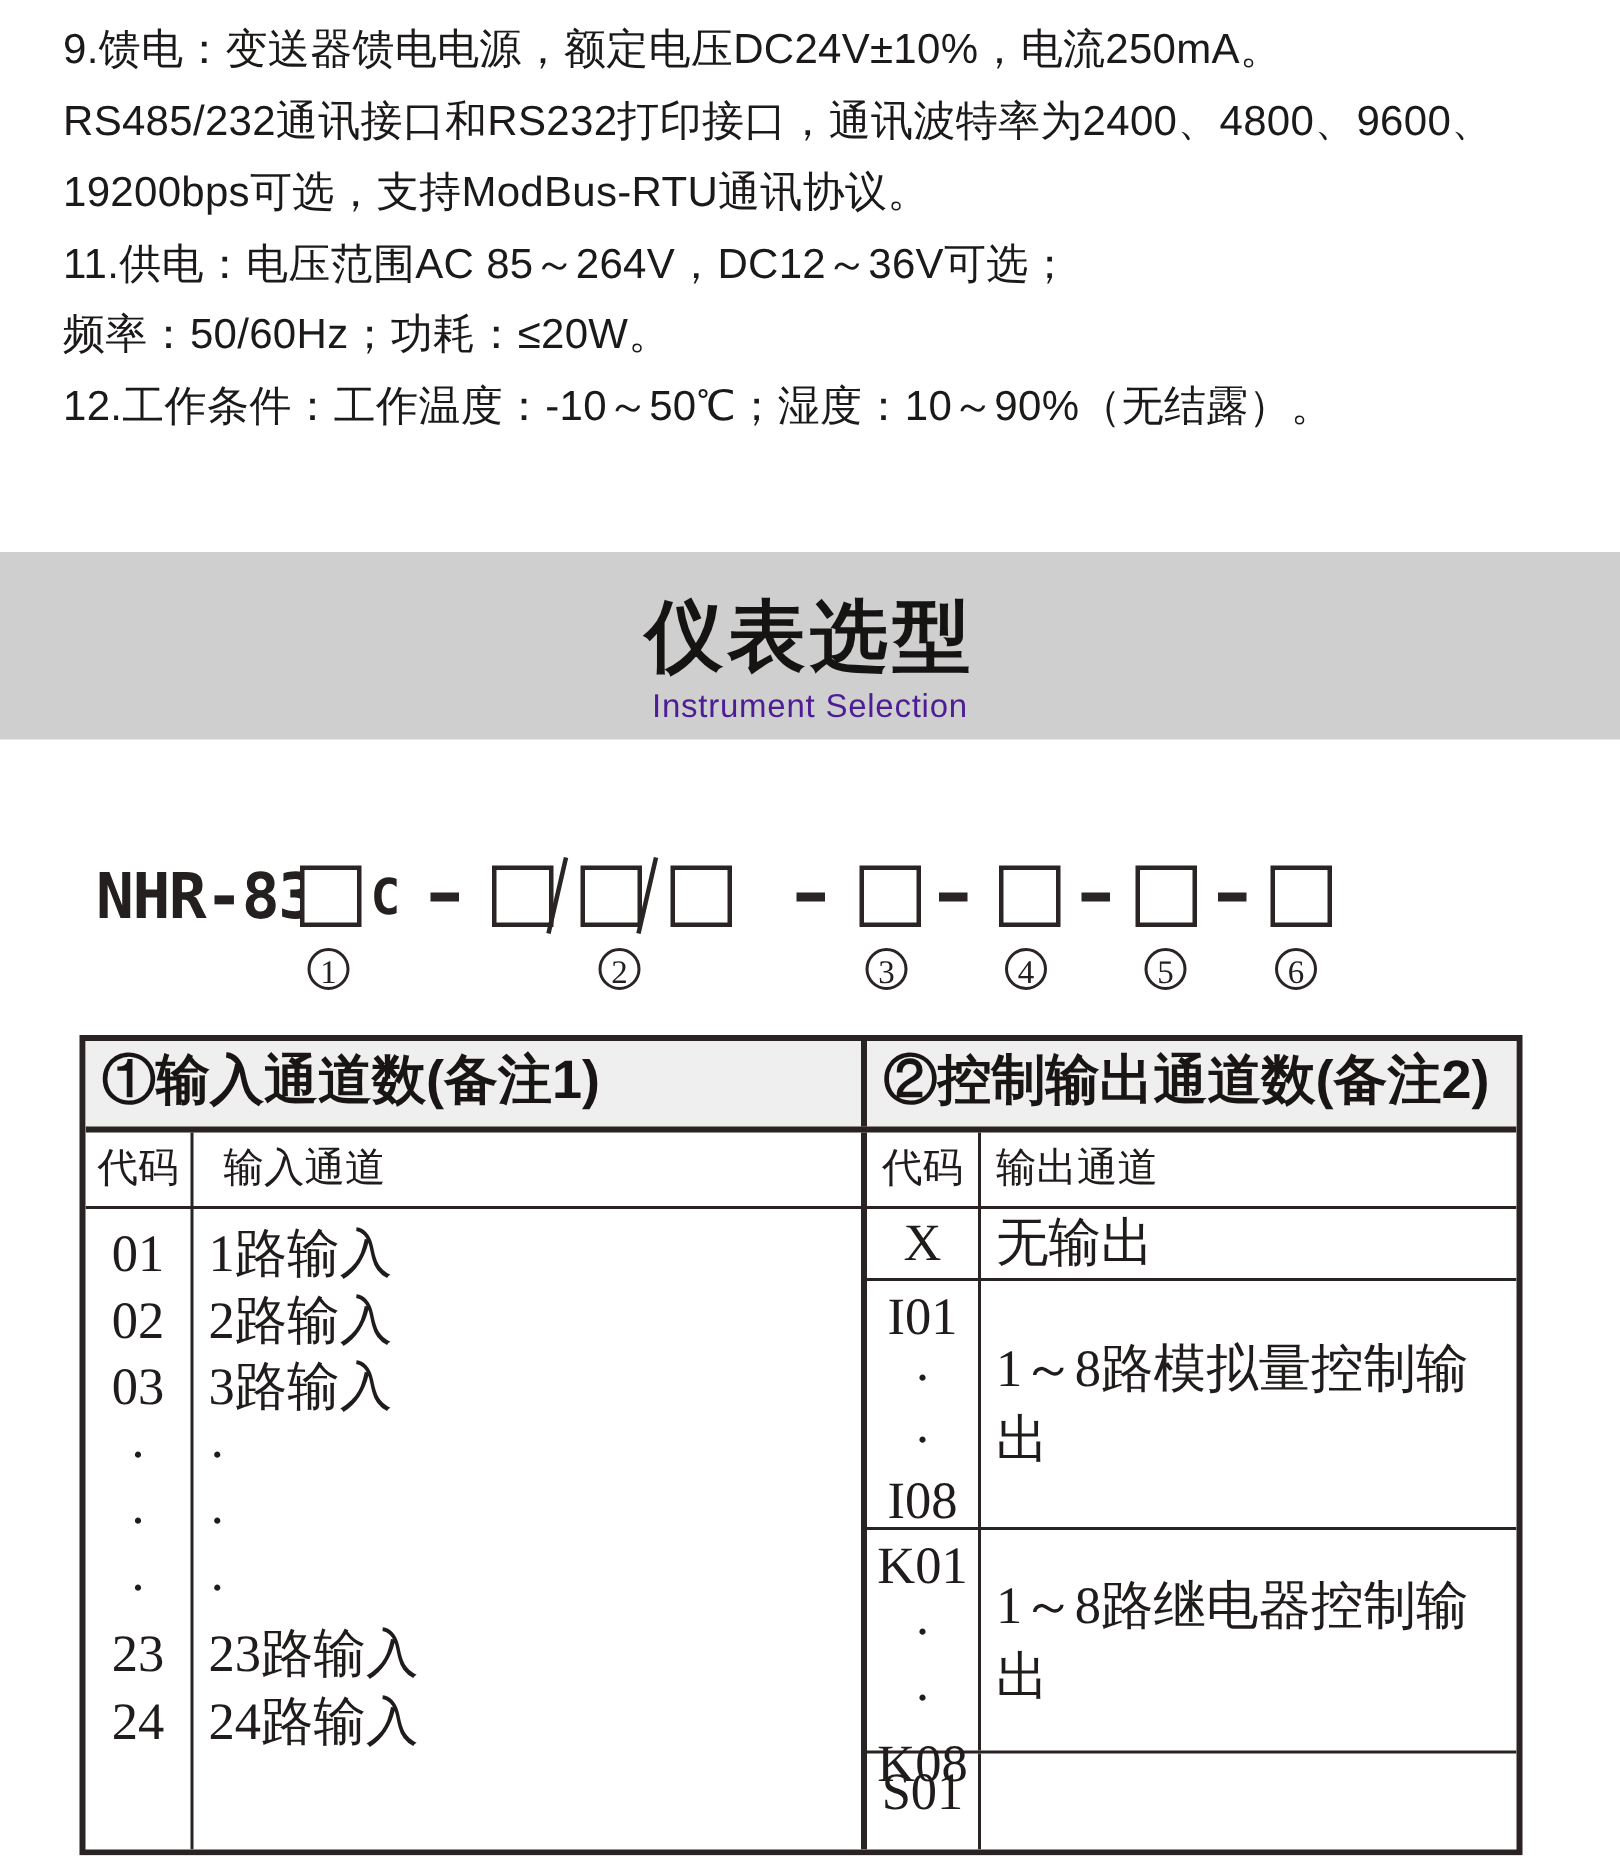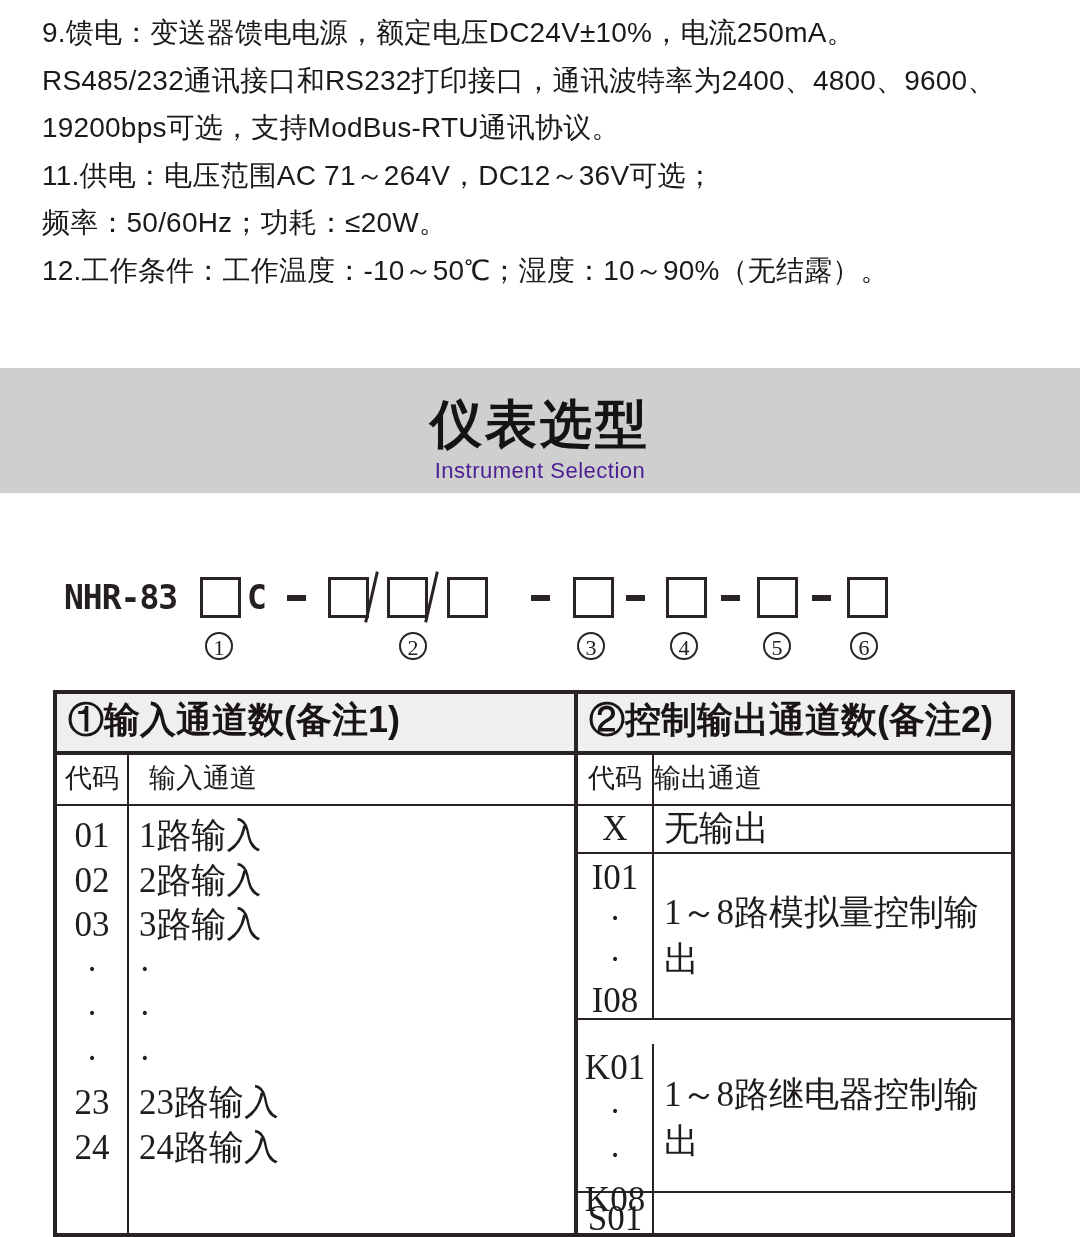--- a/index.html
+++ b/index.html
@@ -13,21 +13,21 @@
   
   .banner{position:absolute;left:0;top:368px;width:1080px;height:125px;
           background:#d0cfcf;text-align:center;}
   .banner-title{margin-top:22px;font-size:52px;font-weight:bold;letter-spacing:3px;color:#161313;}
   .banner-subtitle{margin-top:-2px;font-size:22px;color:#4c1d95;letter-spacing:0.5px;}
 
   
   .model{position:absolute;left:0;top:570px;width:1080px;height:105px;}
   .model *{position:absolute;box-sizing:border-box;}
   .m-prefix{left:64px;top:7px;height:41px;line-height:41px;
-            font-family:"DejaVu Sans Mono",monospace;font-weight:bold;font-size:33px;
+            font-family:"DejaVu Sans Mono",monospace;font-weight:bold;font-size:42px;
             letter-spacing:-1px;color:#252020;}
   .m-c{left:247px;top:7px;height:41px;line-height:41px;
        font-family:"DejaVu Sans Mono",monospace;font-weight:bold;font-size:33px;color:#252020;}
   .mbox{width:41px;height:41px;top:7px;border:3px solid #2a2424;background:#fff;}
   .mb1{left:200px;} .mb2{left:328px;} .mb3{left:387px;} .mb4{left:447px;}
   .mb5{left:573px;} .mb6{left:666px;} .mb7{left:757px;} .mb8{left:847px;}
   .mdash{width:19px;height:6px;background:#2a2424;top:25px;}
   .md1{left:287px;} .md2{left:531px;} .md3{left:626px;} .md4{left:721px;} .md5{left:812px;}
   .mslash{width:3px;height:52px;background:#2a2424;top:1px;transform:rotate(13deg);}
   .ms1{left:370px;} .ms2{left:430px;}
@@ -45,50 +45,50 @@
         border-bottom:4px solid #2a2323;
         font-family:"Liberation Sans",sans-serif;font-weight:bold;font-size:36px;color:#191515;}
   .t-h1 .cell{line-height:52px;padding-left:11px;box-sizing:border-box;white-space:nowrap;overflow:hidden;}
   .h1-left{width:521px;border-right:4px solid #2a2323;}
   .h1-right{flex:1;}
   .t-h2{display:flex;height:49px;flex-shrink:0;border-bottom:2px solid #2a2323;font-size:27px;}
   .t-h2 .cell{line-height:46px;box-sizing:border-box;white-space:nowrap;overflow:hidden;}
   .col-lcode{width:72px;border-right:2px solid #2a2323;text-align:center;}
   .col-ldesc{width:449px;border-right:4px solid #2a2323;padding-left:20px;}
   .col-rcode{width:76px;border-right:2px solid #2a2323;text-align:center;}
-  .col-rdesc{flex:1;padding-left:0;}
+  .col-rdesc{flex:1;padding-left:10px;}
   .t-body{display:flex;flex:1;font-size:35px;}
   .b-lcode{width:72px;border-right:2px solid #2a2323;text-align:center;
            padding-top:8px;line-height:44.5px;box-sizing:border-box;}
   .b-ldesc{width:449px;border-right:4px solid #2a2323;padding:8px 0 0 10px;
            line-height:44.5px;box-sizing:border-box;}
   .b-right{flex:1;display:flex;flex-direction:column;}
   .r-row{display:flex;border-bottom:2px solid #2a2323;box-sizing:border-box;}
   .r-code{width:76px;border-right:2px solid #2a2323;text-align:center;box-sizing:border-box;}
   .r-desc{flex:1;padding-left:10px;box-sizing:border-box;}
   .row-x{height:48px;flex-shrink:0;}
   .row-x .r-code,.row-x .r-desc{line-height:45px;}
   .row-i{height:166px;flex-shrink:0;}
   .row-i .r-code{padding-top:3px;line-height:41px;}
-  .row-k{height:149px;flex-shrink:0;margin-top:24px;}
+  .row-k{height:149px;flex-shrink:0;}
   .row-k .r-code{padding-top:2px;line-height:44px;}
   .row-s{flex:1;border-bottom:none;}
   .row-s .r-code{padding-top:6px;line-height:40px;}
   .vcenter{display:flex;align-items:center;}
 </style>
 </head>
 <body>
 
 <div class="page">
 
   <div class="specs">
     <div>9.馈电：变送器馈电电源，额定电压DC24V±10%，电流250mA。</div>
     <div>RS485/232通讯接口和RS232打印接口，通讯波特率为2400、4800、9600、</div>
     <div>19200bps可选，支持ModBus-RTU通讯协议。</div>
-    <div>11.供电：电压范围AC 71～264V，DC12～36V可选；</div>
+    <div>11.供电：电压范围AC 85～264V，DC12～36V可选；</div>
     <div>频率：50/60Hz；功耗：≤20W。</div>
     <div>12.工作条件：工作温度：-10～50℃；湿度：10～90%（无结露）。</div>
   </div>
 
   <div class="banner">
     <div class="banner-title">仪表选型</div>
     <div class="banner-subtitle">Instrument Selection</div>
   </div>
 
   <div class="model">

